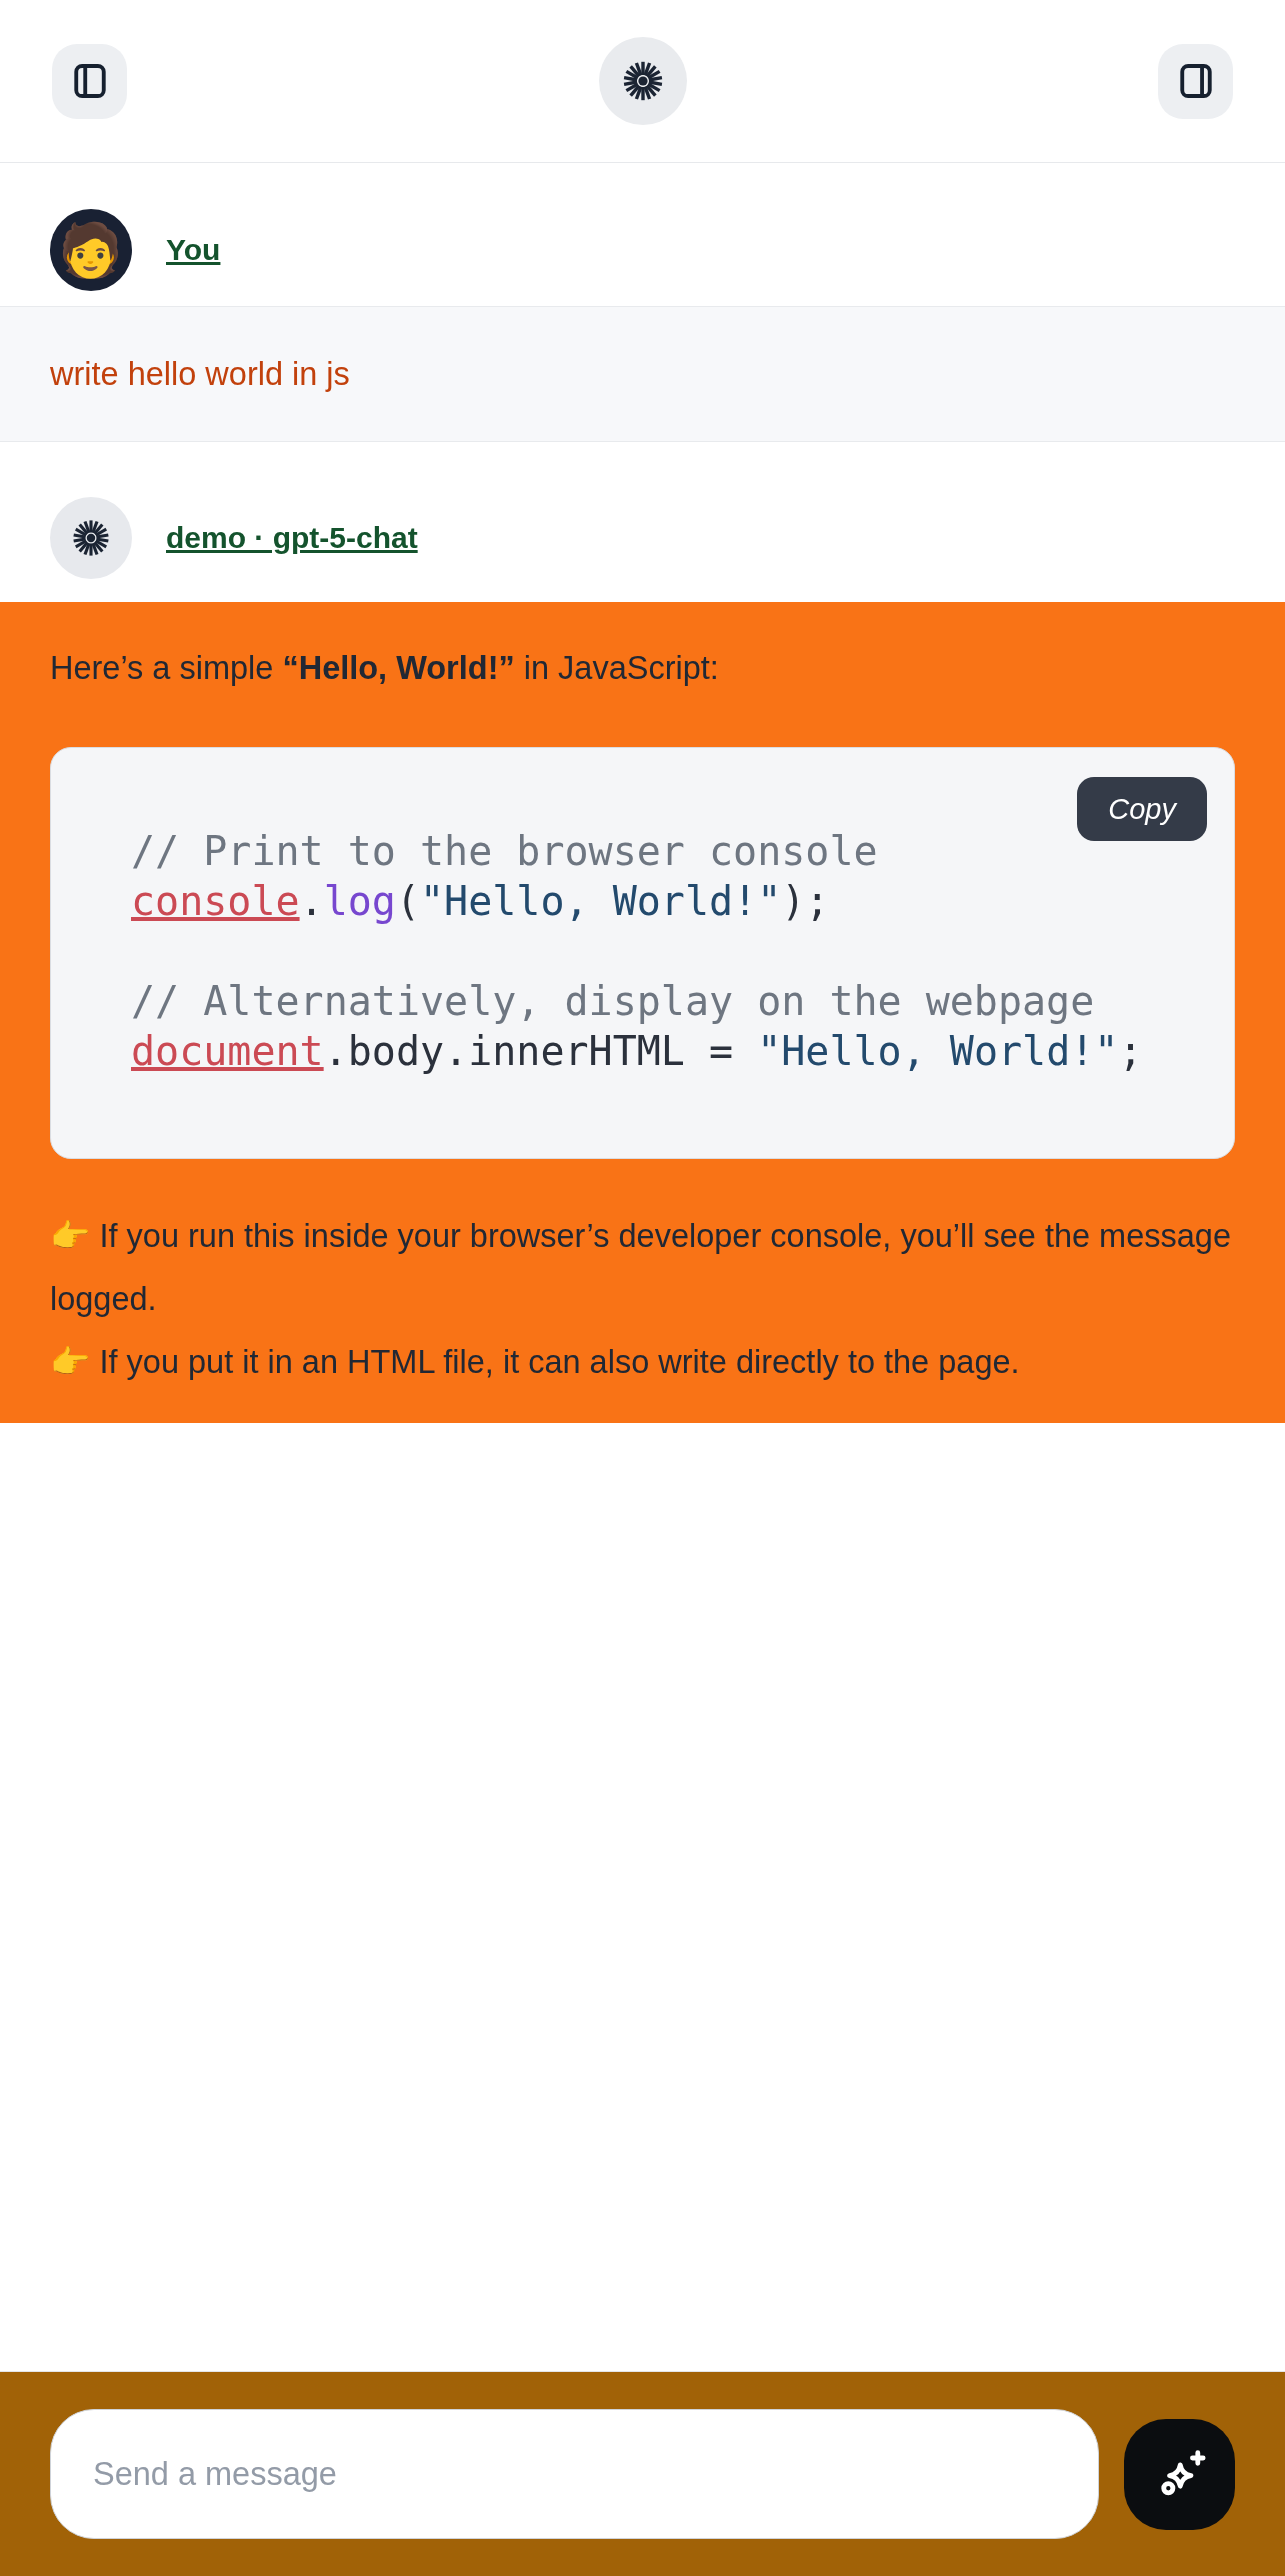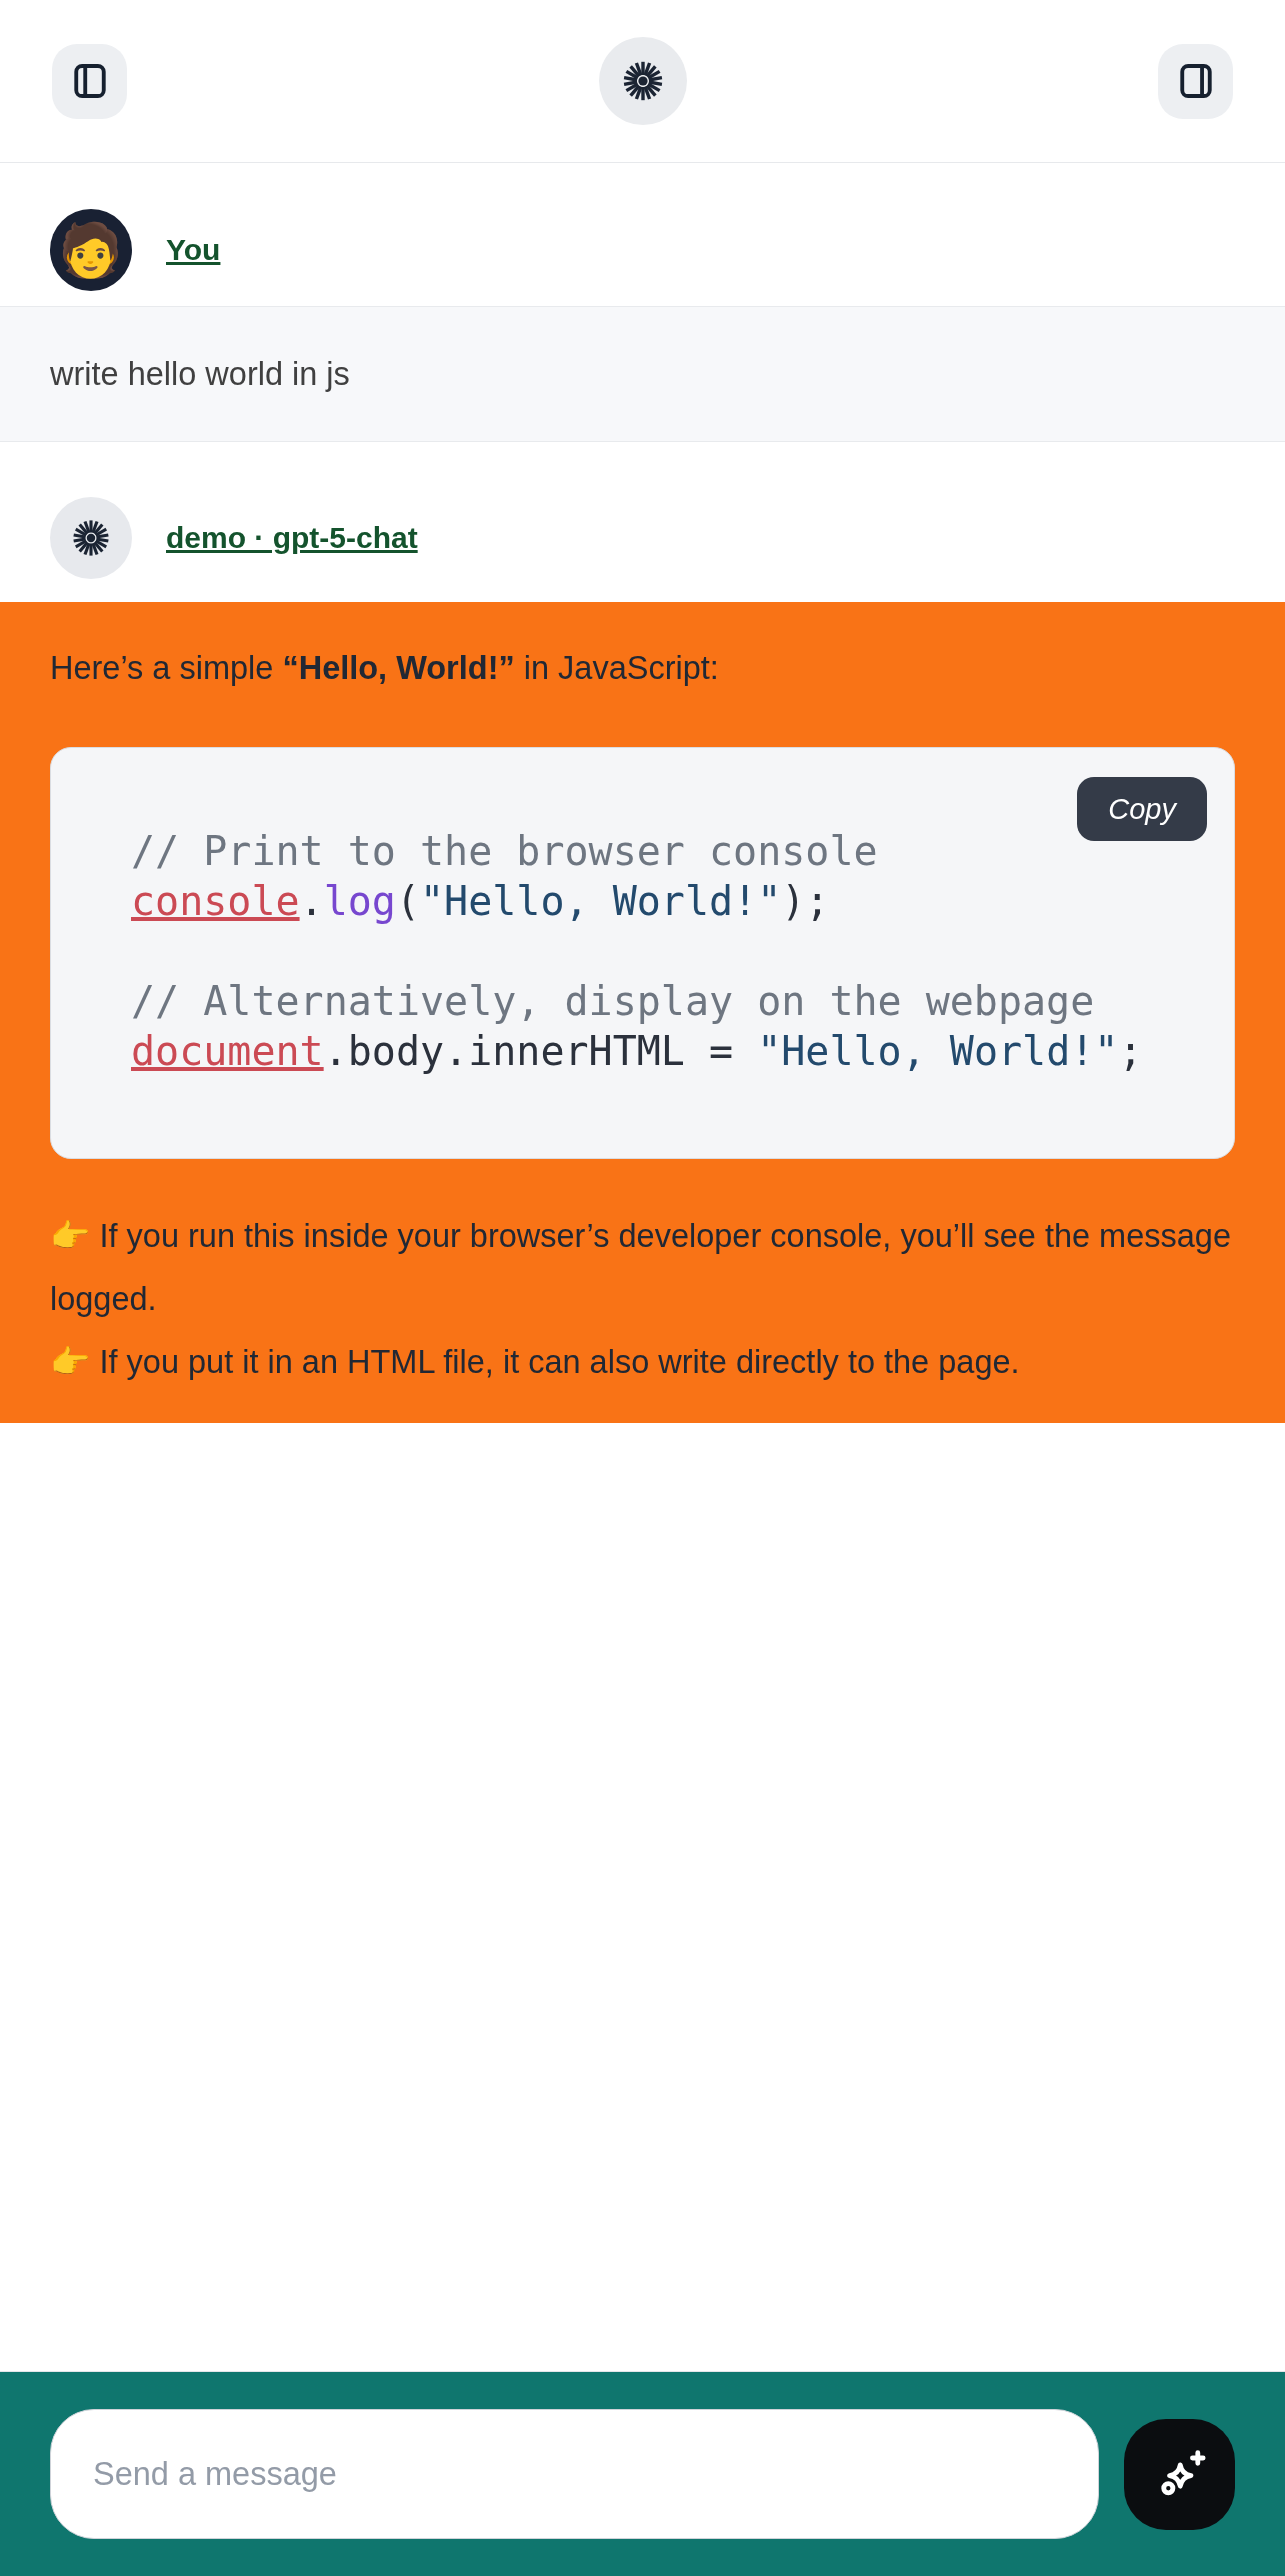--- a/index.html
+++ b/index.html
@@ -41,21 +41,21 @@
   .user-avatar { background:#192133; font-size:52px; line-height:1; }
   .bot-avatar  { background:#e7e9ed; }
   .bot-avatar svg { width:44px; height:44px; }
   .author { font-size:30px; font-weight:600; color:#14532d;text-decoration:underline; }
 
   
   .user-band {
     background:#f7f8fa;
     border-top:1.9px solid #e8eaed; border-bottom:1.9px solid #e8eaed;
     padding:40px 50px;
-    font-size:32.5px; line-height:54px; color:#404040;
+    font-size:32.5px; line-height:54px; color:#c2410c;
   }
 
   
   .assistant-body {
     background:#f97316;
     padding:36px 50px 29px;
     font-size:32.5px; color:#212834;
   }
   .intro { line-height:61px; }
   .intro strong, .question strong { font-weight:700; }
@@ -86,21 +86,21 @@
   }
 
   .note     { margin-top:46px; line-height:63px; }
   .question { margin-top:50px; line-height:63px; }
 
   
   .thread { flex:1 1 auto; background:#ffffff; }
 
   .composer {
     flex:none; height:205px;
-    background:#0f766e; border-top:1.9px solid #e3e5e8;
+    background:#a16207; border-top:1.9px solid #e3e5e8;
     display:flex; align-items:center; gap:25px;
     padding:0 50px;
   }
   .message-input {
     flex:1; height:130px;
     border:1.9px solid #cfd3d9; border-radius:44px;
     background:#ffffff; outline:none;
     padding:0 42px;
     font-family:"Liberation Sans",sans-serif;
     font-size:32.5px; color:#1d242f;

